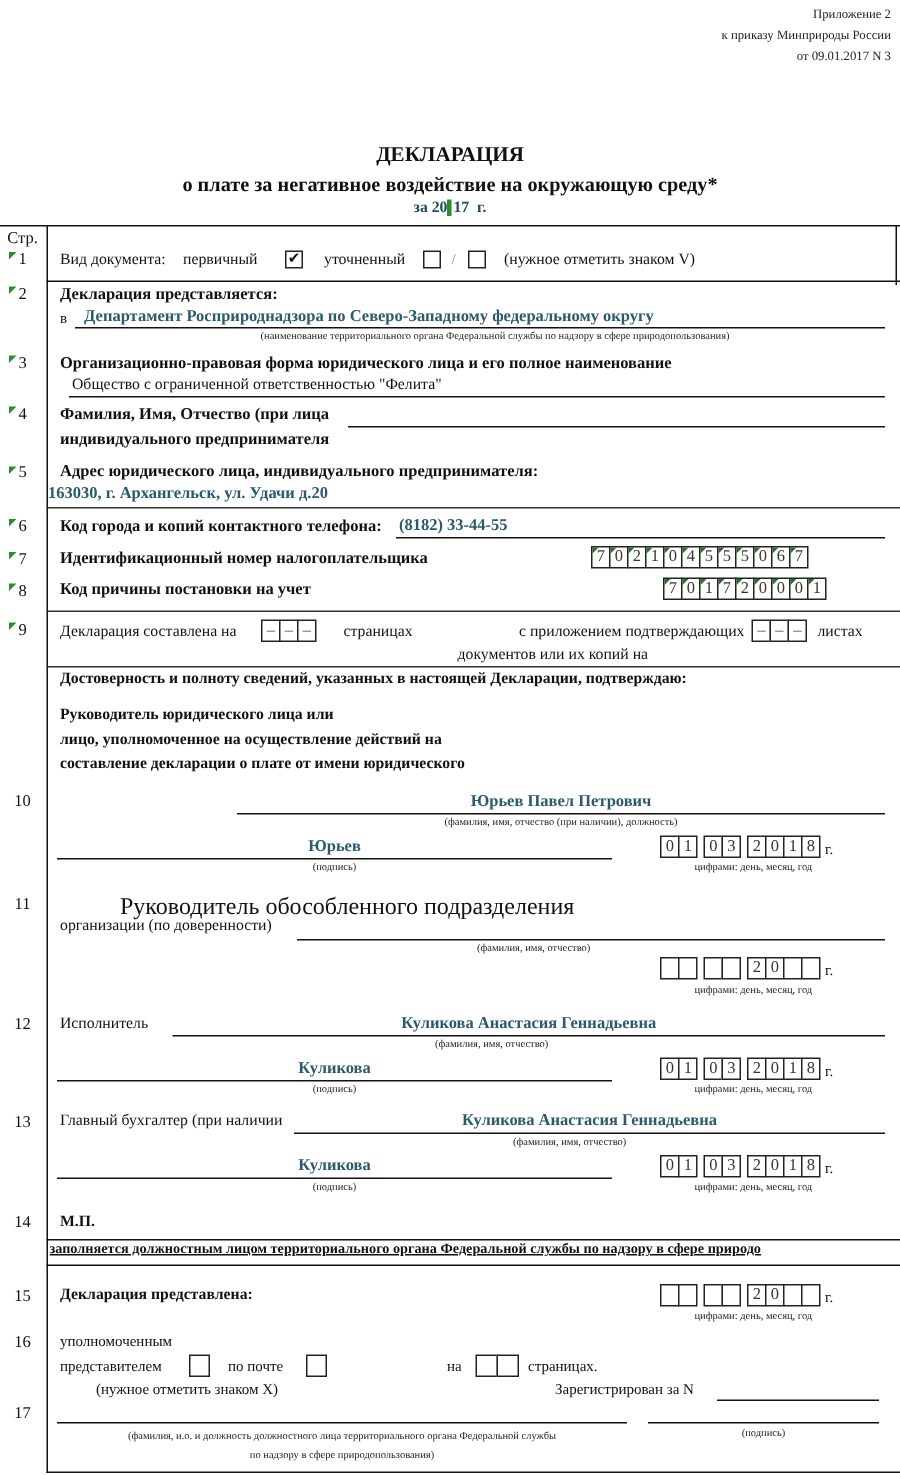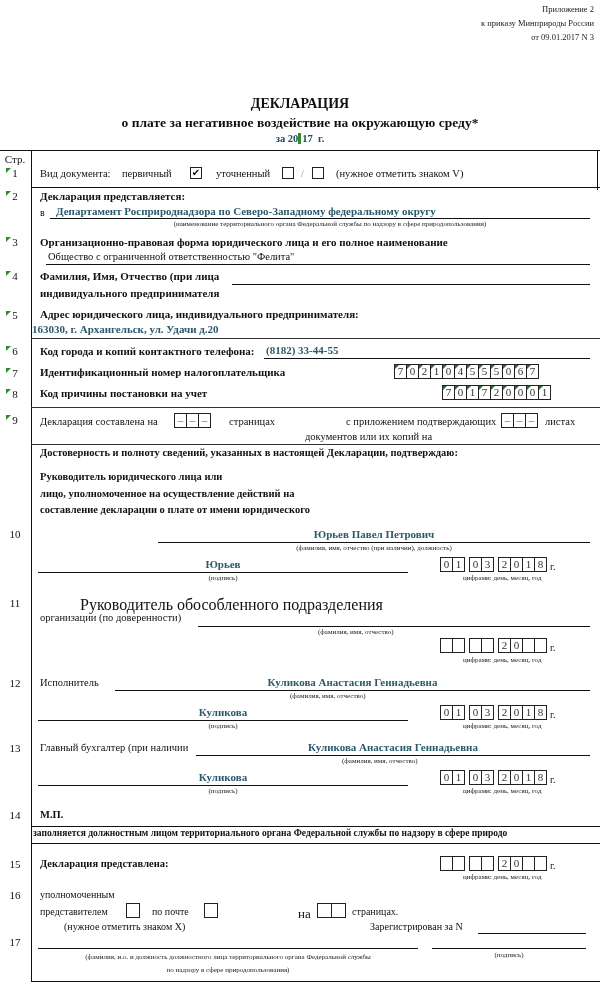--- a/index.html
+++ b/index.html
@@ -257,21 +257,21 @@
     <div class="cell">1</div>
     <div class="cell">8</div>
   </div>
   <span class="gsuffix">г.</span>
 </div>
 <div class="abs small" style="left:463px;top:787px;">цифрами: день, месяц, год</div>
 
 <div class="rownum" style="top:809px;">14</div>
 <div class="abs bold" style="left:40px;top:809px;font-size:10.5px;">М.П.</div>
 <div class="hr" style="top:826px;border-top:1px solid #111;"></div>
-<div class="abs bold" style="left:33px;top:828px;font-size:9.5px;white-space:nowrap;width:567px;overflow:hidden;">заполняется должностным лицом территориального органа Федеральной службы по надзору в сфере природо</div>
+<div class="abs bold" style="left:33px;top:828px;font-size:9.5px;white-space:nowrap;width:567px;overflow:hidden;text-decoration:underline;">заполняется должностным лицом территориального органа Федеральной службы по надзору в сфере природо</div>
 <div class="hr" style="top:843px;border-top:1px solid #111;"></div>
 
 <div class="rownum" style="top:858px;">15</div>
 <div class="abs bold" style="left:40px;top:858px;font-size:10.5px;">Декларация представлена:</div>
 <div class="date-wrap" style="left:441px;top:856px;">
   <div class="grp">
     <div class="cell"></div>
     <div class="cell"></div>
   </div>
   <div class="grp">
@@ -287,21 +287,21 @@
   <span class="gsuffix">г.</span>
 </div>
 <div class="abs small" style="left:463px;top:873px;">цифрами: день, месяц, год</div>
 
 <div class="rownum" style="top:889px;">16</div>
 <div class="abs" style="left:40px;top:889px;font-size:10px;">уполномоченным</div>
 <div class="abs" style="left:40px;top:906px;font-size:10px;">представителем</div>
 <div class="chk" style="left:126px;top:903px;width:14px;height:15px;"></div>
 <div class="abs" style="left:152px;top:906px;font-size:10px;">по почте</div>
 <div class="chk" style="left:204px;top:903px;width:14px;height:15px;"></div>
-<div class="abs" style="left:298px;top:906px;font-size:13px;">на</div>
+<div class="abs" style="left:298px;top:906px;font-size:10px;">на</div>
 <div class="cells" style="left:318px;top:903px;">
   <div class="cell" style="width:15px;"></div>
   <div class="cell" style="width:15px;"></div>
 </div>
 <div class="abs" style="left:352px;top:906px;font-size:10px;">страницах.</div>
 <div class="abs" style="left:64px;top:921px;font-size:10px;">(нужное отметить знаком X)</div>
 <div class="abs" style="left:370px;top:921px;font-size:10px;">Зарегистрирован за N</div>
 <div class="line" style="left:478px;top:933px;width:108px;"></div>
 
 <div class="rownum" style="top:936px;">17</div>

